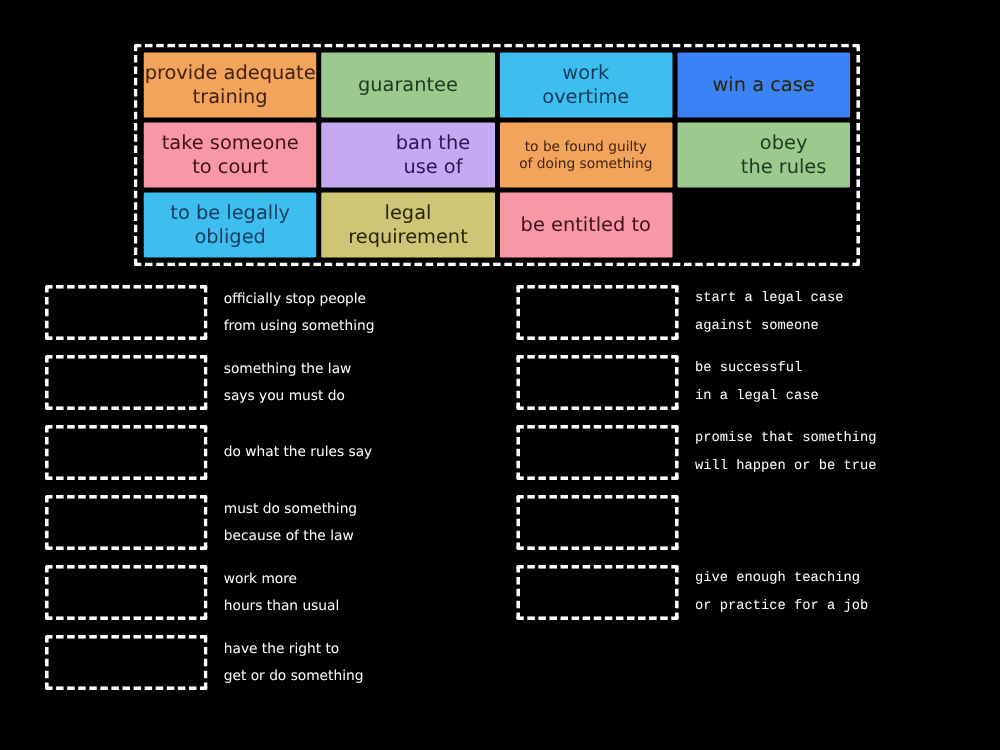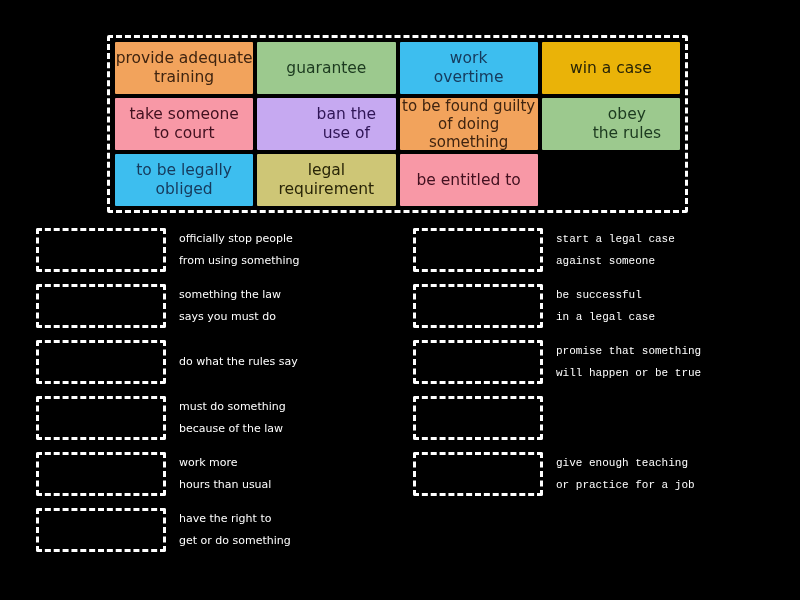--- a/index.html
+++ b/index.html
@@ -39,21 +39,21 @@
     justify-content: center;
     text-align: center;
     white-space: pre-line;
     font-size: 15.5px;
     line-height: 1.22;
     border-radius: 1px;
     cursor: grab;
     user-select: none;
   }
   .tile.small {
-    font-size: 15px;
+    font-size: 11px;
   }
   
   .defs {
     position: absolute;
     top: 228px;
   }
   .defs.left  { left: 36px; }
   .defs.right { left: 413px; font-family: Liberation Mono, monospace; }
   .def-row {
     display: flex;
@@ -82,21 +82,21 @@
 <body>
 
 <div class="stage">
 
   <div class="bank">
     <div class="tile" style="background: rgb(242, 163, 92); color: rgb(63, 36, 16);">provide adequate
 training</div>
     <div class="tile" style="background: rgb(156, 201, 142); color: rgb(28, 58, 31);">guarantee</div>
     <div class="tile" style="background: rgb(61, 190, 239); color: rgb(22, 58, 92);">work
 overtime</div>
-    <div class="tile" style="background: #eab308; color: rgb(41, 37, 7);">win a case</div>
+    <div class="tile" style="background: #3b82f6; color: rgb(41, 37, 7);">win a case</div>
     <div class="tile" style="background: rgb(248, 152, 166); color: rgb(65, 16, 31);">take someone
 to court</div>
     <div class="tile" style="background: rgb(198, 169, 241); color: rgb(47, 21, 86); padding-left: 40px;">ban the
 use of</div>
     <div class="tile small" style="background: rgb(242, 163, 92); color: rgb(63, 36, 16);">to be found guilty
 of doing something</div>
     <div class="tile" style="background: rgb(156, 201, 142); color: rgb(28, 58, 31); padding-left: 32px;">obey
 the rules</div>
     <div class="tile" style="background: rgb(61, 190, 239); color: rgb(22, 58, 92);">to be legally
 obliged</div>

